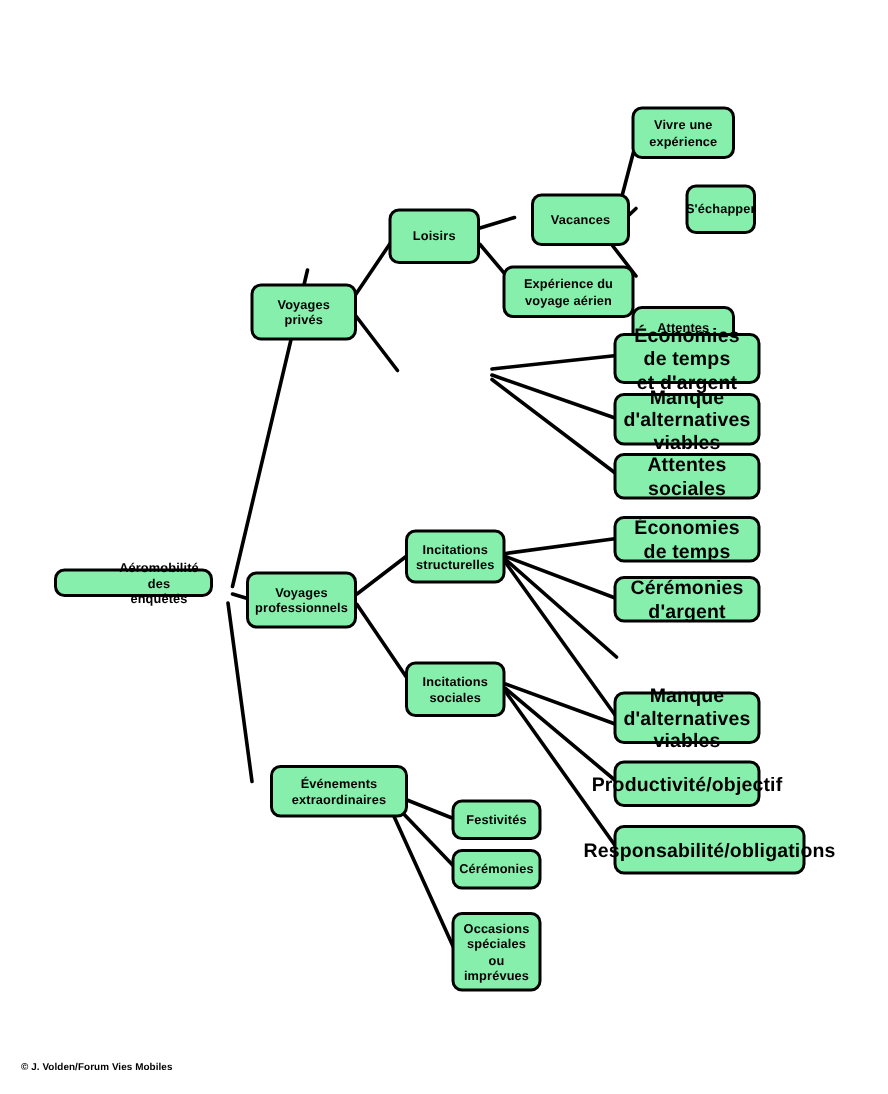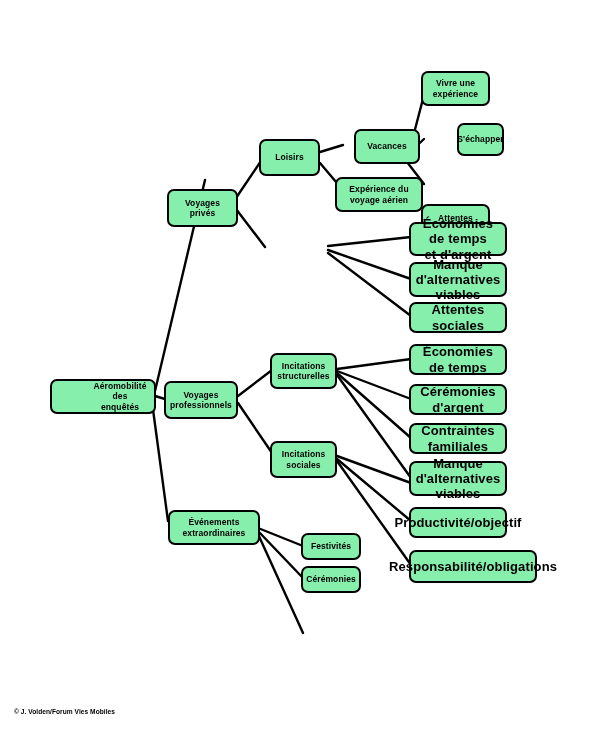--- a/index.html
+++ b/index.html
@@ -95,36 +95,36 @@
       <path d="M337,456 L411,483"></path>
       <path d="M337,459 L411,521"></path>
       <path d="M337,461 L411,565"></path>
 
       <path d="M258,528 L303,546"></path>
       <path d="M258,531 L303,578"></path>
       <path d="M258,534 L303,633"></path>
     </g>
   </svg>
 
-  <div class="node fs85" style="left:50px;  top:379px; width:106px; height:35px;padding-left:34px;">
+  <div class="node fs85" style="left:36px;  top:379px; width:106px; height:19px;padding-left:34px;">
     <span>Aéromobilité des
 enquêtés</span>
   </div>
 
   <div class="node fs85" style="left:167px; top:189px; width:71px;  height:38px;">
     <span>Voyages
 privés</span>
   </div>
 
   <div class="node fs85" style="left:164px; top:381px; width:74px;  height:38px;">
     <span>Voyages
 professionnels</span>
   </div>
 
-  <div class="node fs85" style="left:168px; top:510px; width:92px;  height:35px;">
+  <div class="node fs85" style="left:180px; top:510px; width:92px;  height:35px;">
     <span>Événements
 extraordinaires</span>
   </div>
 
   <div class="node fs85" style="left:259px; top:139px; width:61px;  height:37px;">
     <span>Loisirs</span>
   </div>
 
 
   <div class="node fs85" style="left:342px; top:129px; width:66px;  height:35px;margin-left:12px;">
@@ -175,23 +175,20 @@
   </div>
 
   <div class="node fs8" style="left:409px; top:344px; width:98px;  height:31px;">
     <span>Économies de temps</span>
   </div>
 
   <div class="node fs8" style="left:409px; top:384px; width:98px;  height:31px;">
     <span>Cérémonies d'argent</span>
   </div>
 
-  <div class="node fs8" style="left:409px; top:423px; width:98px;  height:31px;">
-    <span>Contraintes familiales</span>
-  </div>
 
   <div class="node fs8" style="left:409px; top:461px; width:98px;  height:35px;">
     <span>Manque
 d'alternatives viables</span>
   </div>
 
   <div class="node fs8" style="left:409px; top:507px; width:98px;  height:31px;">
     <span>Productivité/objectif</span>
   </div>
 
@@ -200,16 +197,21 @@
   </div>
 
   <div class="node fs85" style="left:301px; top:533px; width:60px;  height:27px;">
     <span>Festivités</span>
   </div>
 
   <div class="node fs85" style="left:301px; top:566px; width:60px;  height:27px;">
     <span>Cérémonies</span>
   </div>
 
+  <div class="node fs85" style="left:301px; top:608px; width:60px;  height:53px;">
+    <span>Occasions
+spéciales ou
+imprévues</span>
+  </div>
 
   <div id="credit">© J. Volden/Forum Vies Mobiles</div>
 
 </div>
 
 </body></html>

